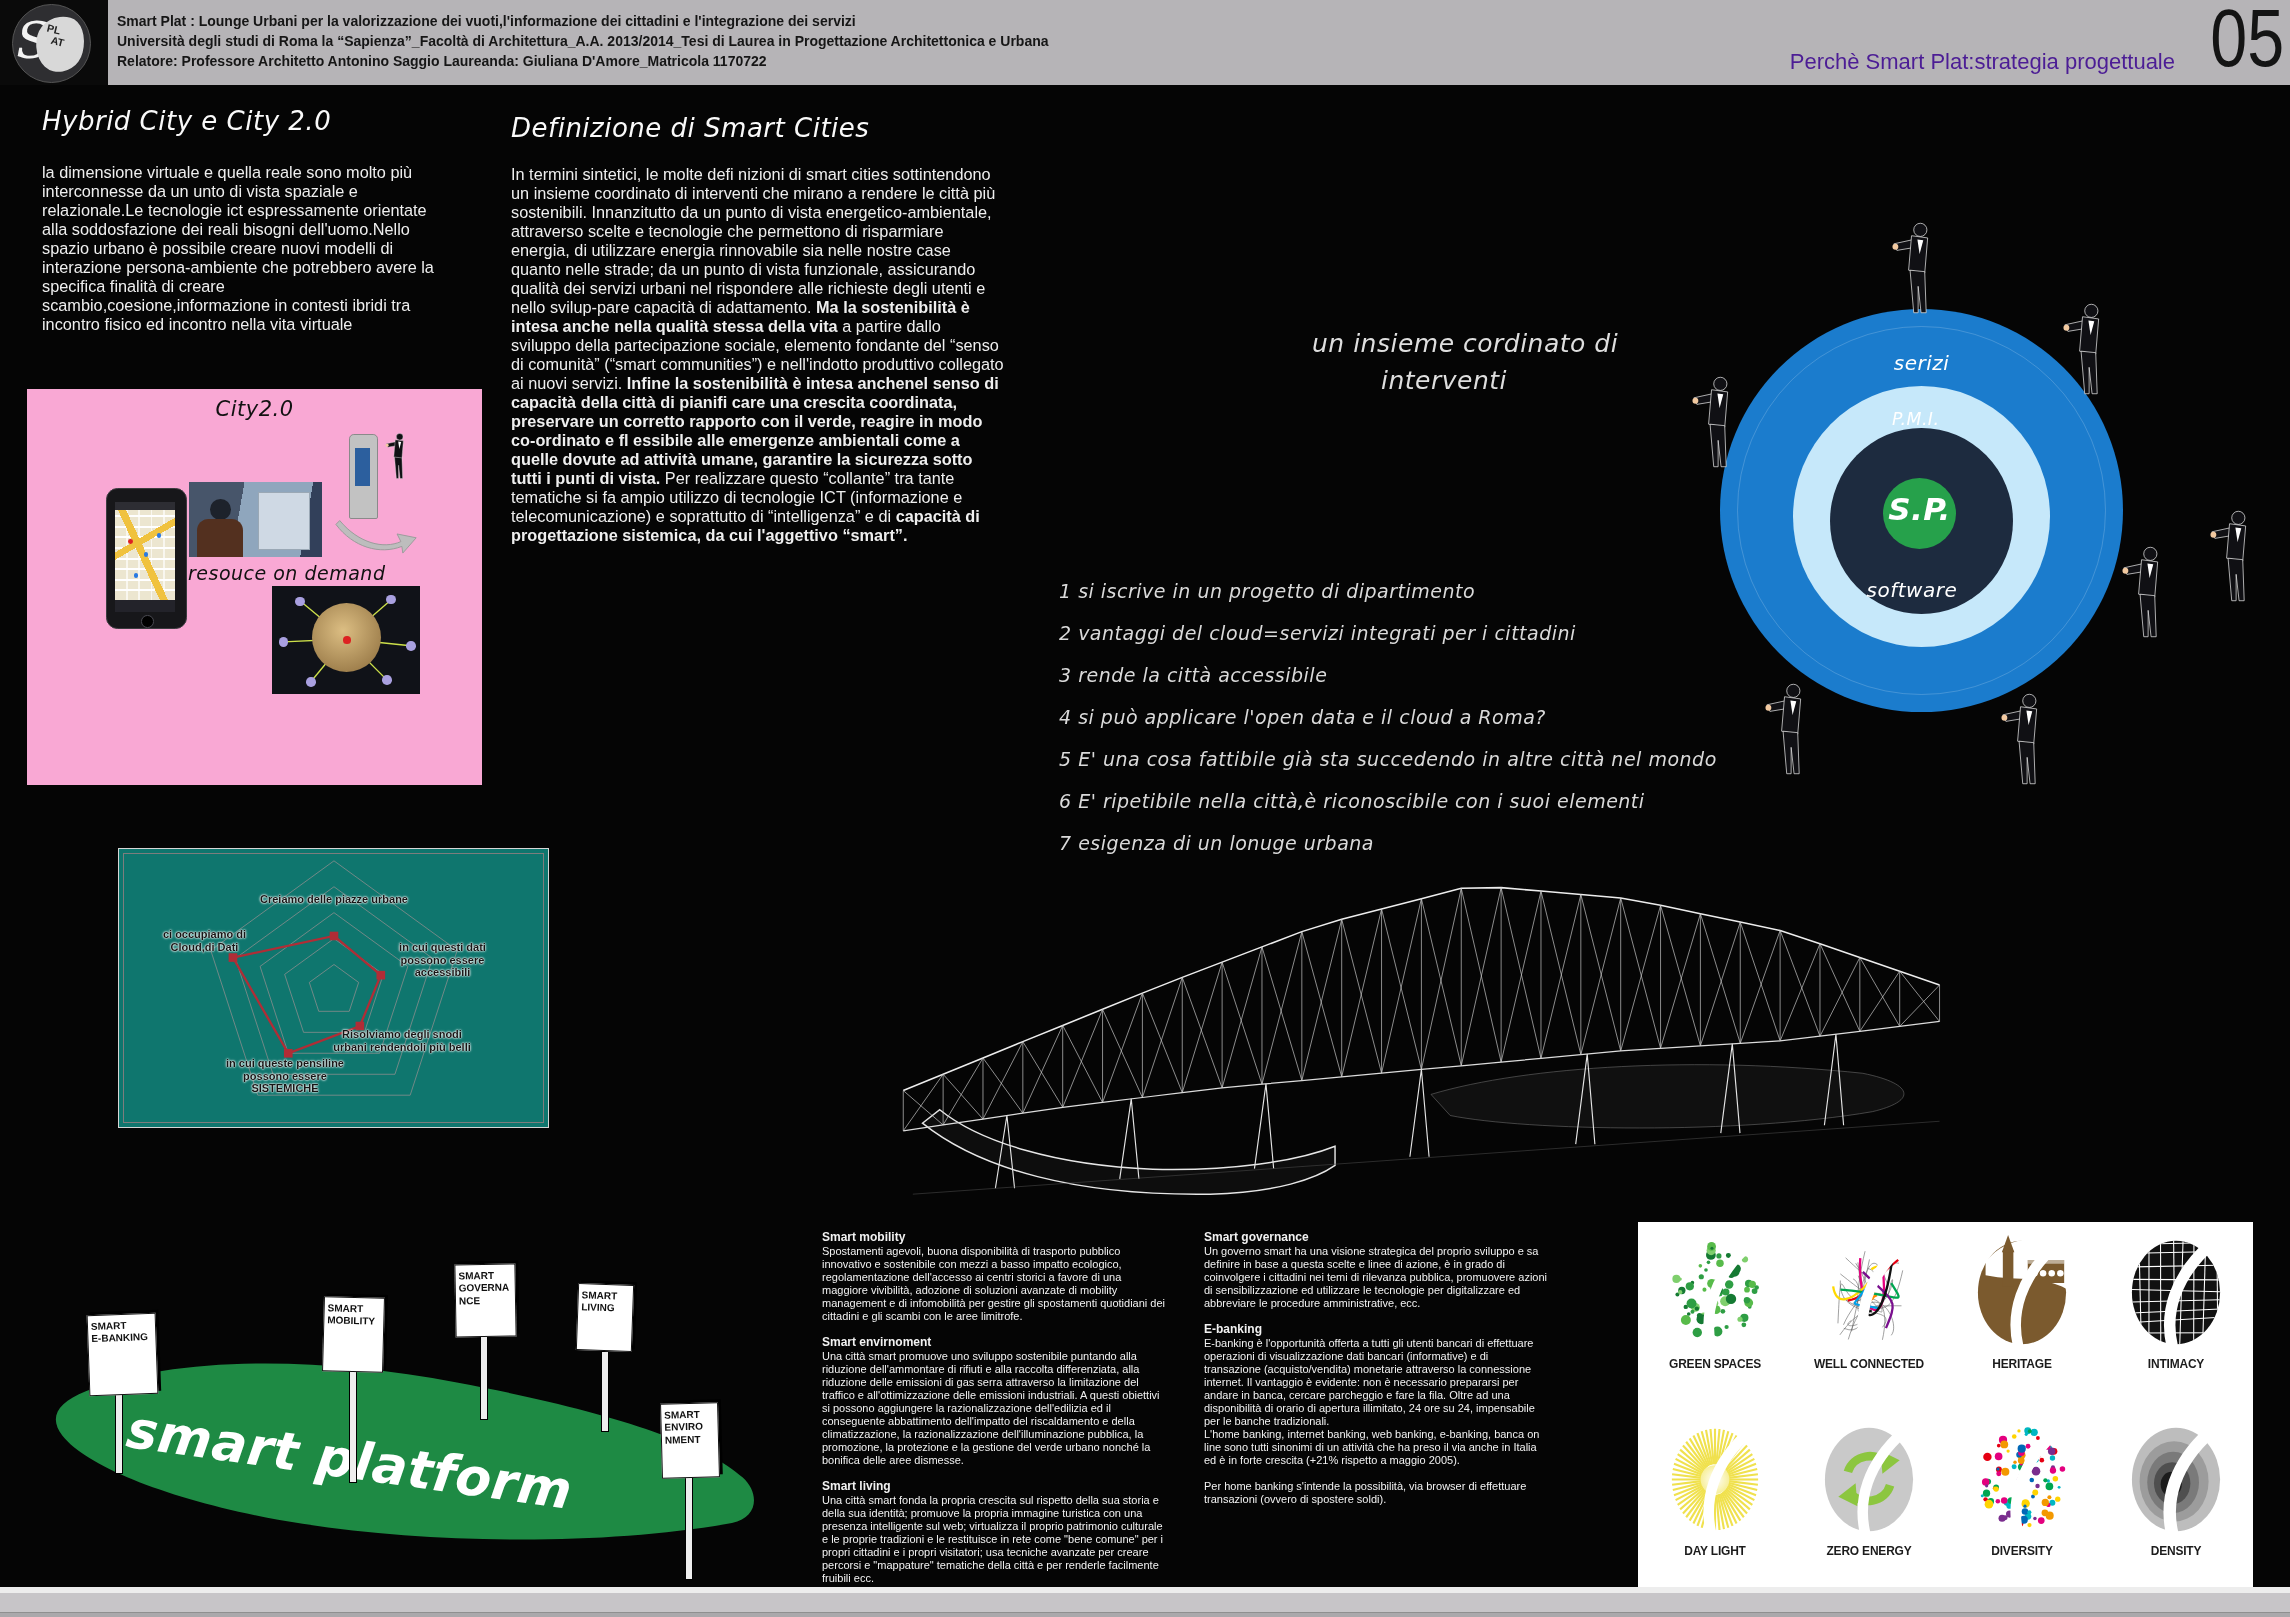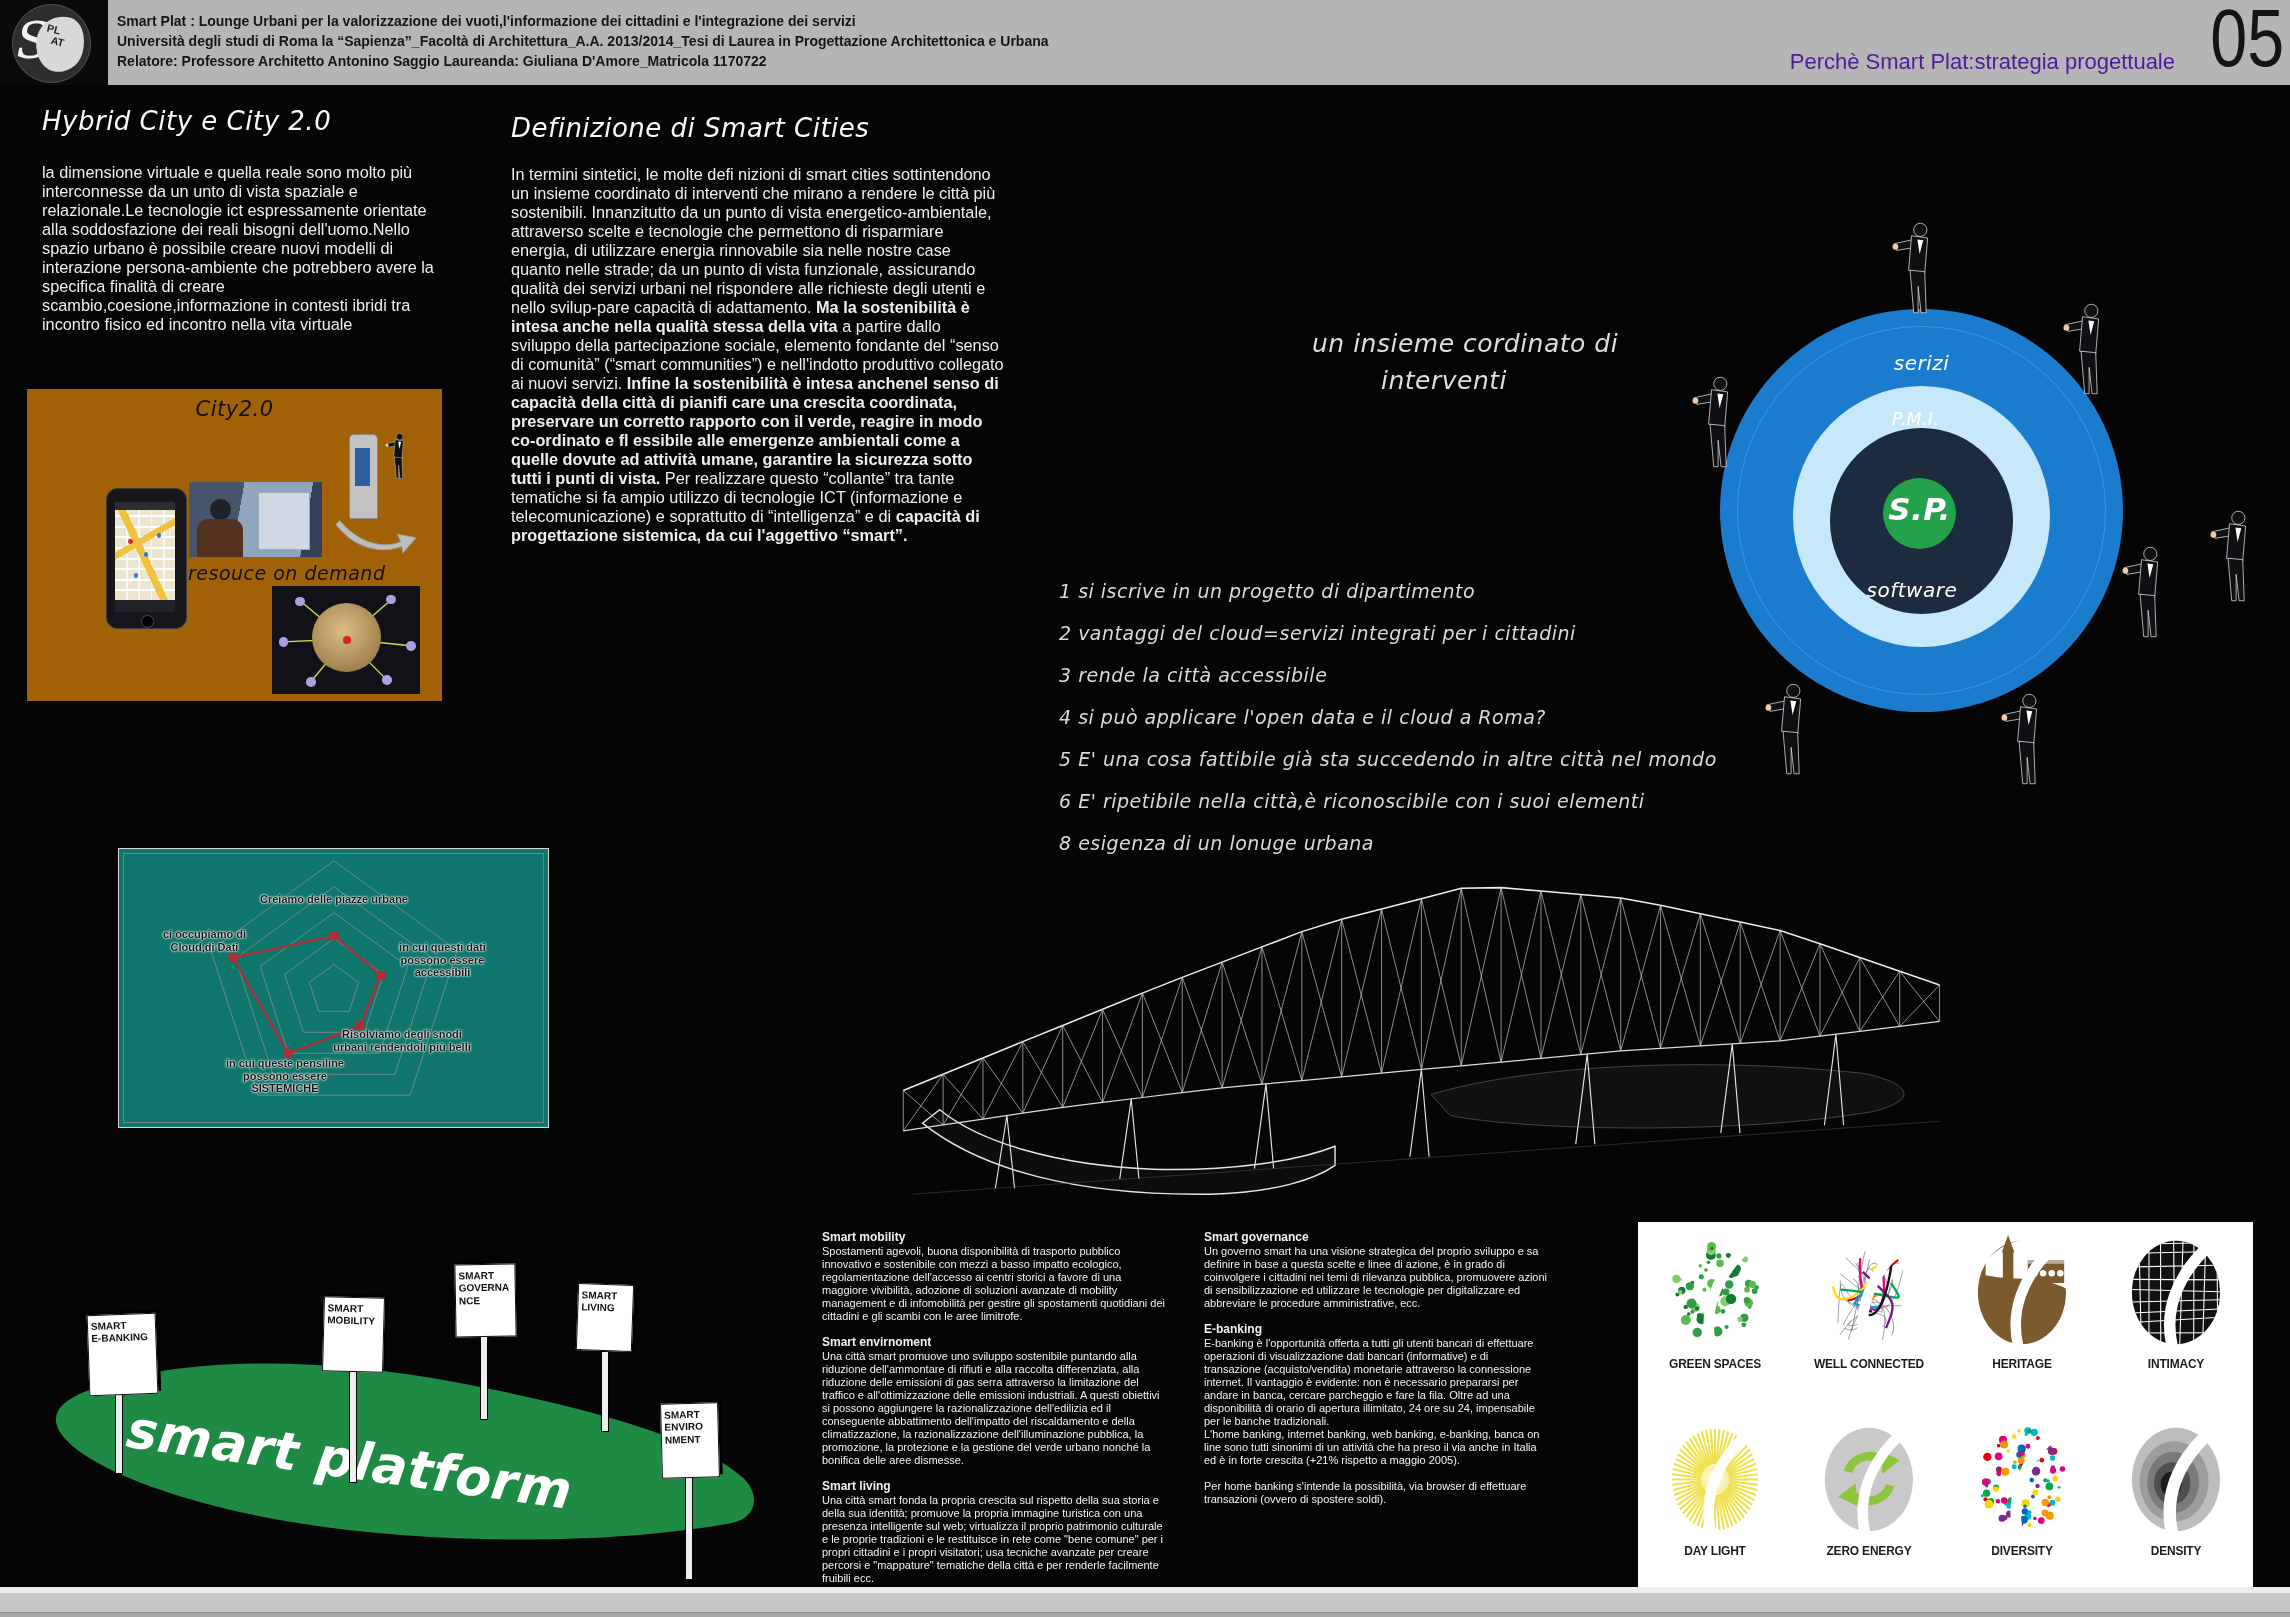--- a/index.html
+++ b/index.html
@@ -16,21 +16,21 @@
               border-radius:58% 42% 50% 50%/45% 55% 45% 55%;color:#222;font-size:10.6px;font-weight:bold;
               padding:9.6px 0 0 7.7px;box-sizing:border-box;line-height:11.5px;}
   .hdr-line{font-size:14px;font-weight:bold;color:#161616;line-height:20px;white-space:nowrap;}
   #hdr-text{left:117px;top:10.6px;}
   #hdr-right{right:115px;top:49px;font-size:22px;font-weight:normal;color:#4c1d95;white-space:nowrap;}
   #hdr-num{right:5.8px;top:-7.7px;font-size:81px;font-weight:400;color:#141414;transform:scaleX(.82);transform-origin:right top;}
   
   #hybrid-title{left:42px;top:106px;font-size:26px;color:#fafafa;}
   #hybrid-body{left:42px;top:163px;width:411px;font-size:16.3px;line-height:19px;color:#efefef;}
   
-  #city-box{left:27px;top:389px;width:415px;height:312px;background:#a16207;color:#111;}
+  #city-box{left:27px;top:389px;width:415px;height:396px;background:#f9a8d4;color:#111;padding-left:40px;}
   #city-title{left:0;top:7.7px;width:100%;text-align:center;font-size:21px;color:#111;}
   #phone{left:79px;top:99px;width:79px;height:139px;background:#17171a;border-radius:11.5px;border:1.9px solid #3c3c40;}
   #phone-screen{left:7.7px;top:21px;width:60px;height:90px;background:#ece6d0;
     background-image:linear-gradient(65deg,transparent 44%,#f0c23e 44%,#f0c23e 52%,transparent 52%),
     linear-gradient(-30deg,transparent 60%,#f0c23e 60%,#f0c23e 66%,transparent 66%),
     repeating-linear-gradient(0deg,transparent 0 8.6px,#fff 8.6px 10.6px),
     repeating-linear-gradient(90deg,transparent 0 10.6px,#ffffffaa 10.6px 12.5px);}
   #phone-topbar{left:7.7px;top:13.4px;width:60px;height:7.7px;background:#2d2d33;}
   #phone-dock{left:7.7px;top:111px;width:60px;height:11.5px;background:#23232a;}
   #phone-home{left:34px;top:126px;width:10.6px;height:10.6px;border-radius:50%;background:#000;border:1px solid #4a4a52;}
@@ -185,21 +185,21 @@
     <div class="l3">interventi</div>
   </div>
 
   <div class="abs hand" id="questions">
     <div class="q-item">1 si iscrive in un progetto di dipartimento</div>
     <div class="q-item">2 vantaggi del cloud=servizi integrati  per i cittadini</div>
     <div class="q-item">3 rende la città accessibile</div>
     <div class="q-item">4 si può applicare l'open data e il cloud a Roma?</div>
     <div class="q-item">5 E' una cosa fattibile già sta succedendo in altre città nel mondo</div>
     <div class="q-item">6 E' ripetibile nella città,è riconoscibile con i suoi elementi</div>
-    <div class="q-item">8 esigenza di un lonuge urbana</div>
+    <div class="q-item">7 esigenza di un lonuge urbana</div>
   </div>
 
   <div class="abs" id="circle-diagram">
     <div class="abs" id="c-outer"></div>
     <div class="abs" id="c-outer-ring"></div>
     <div class="abs" id="c-light"></div>
     <div class="abs" id="c-navy">
       <div class="abs c-label hand" id="lbl-software">software</div>
     </div>
     <div class="abs c-label hand" id="lbl-serizi">serizi</div>

